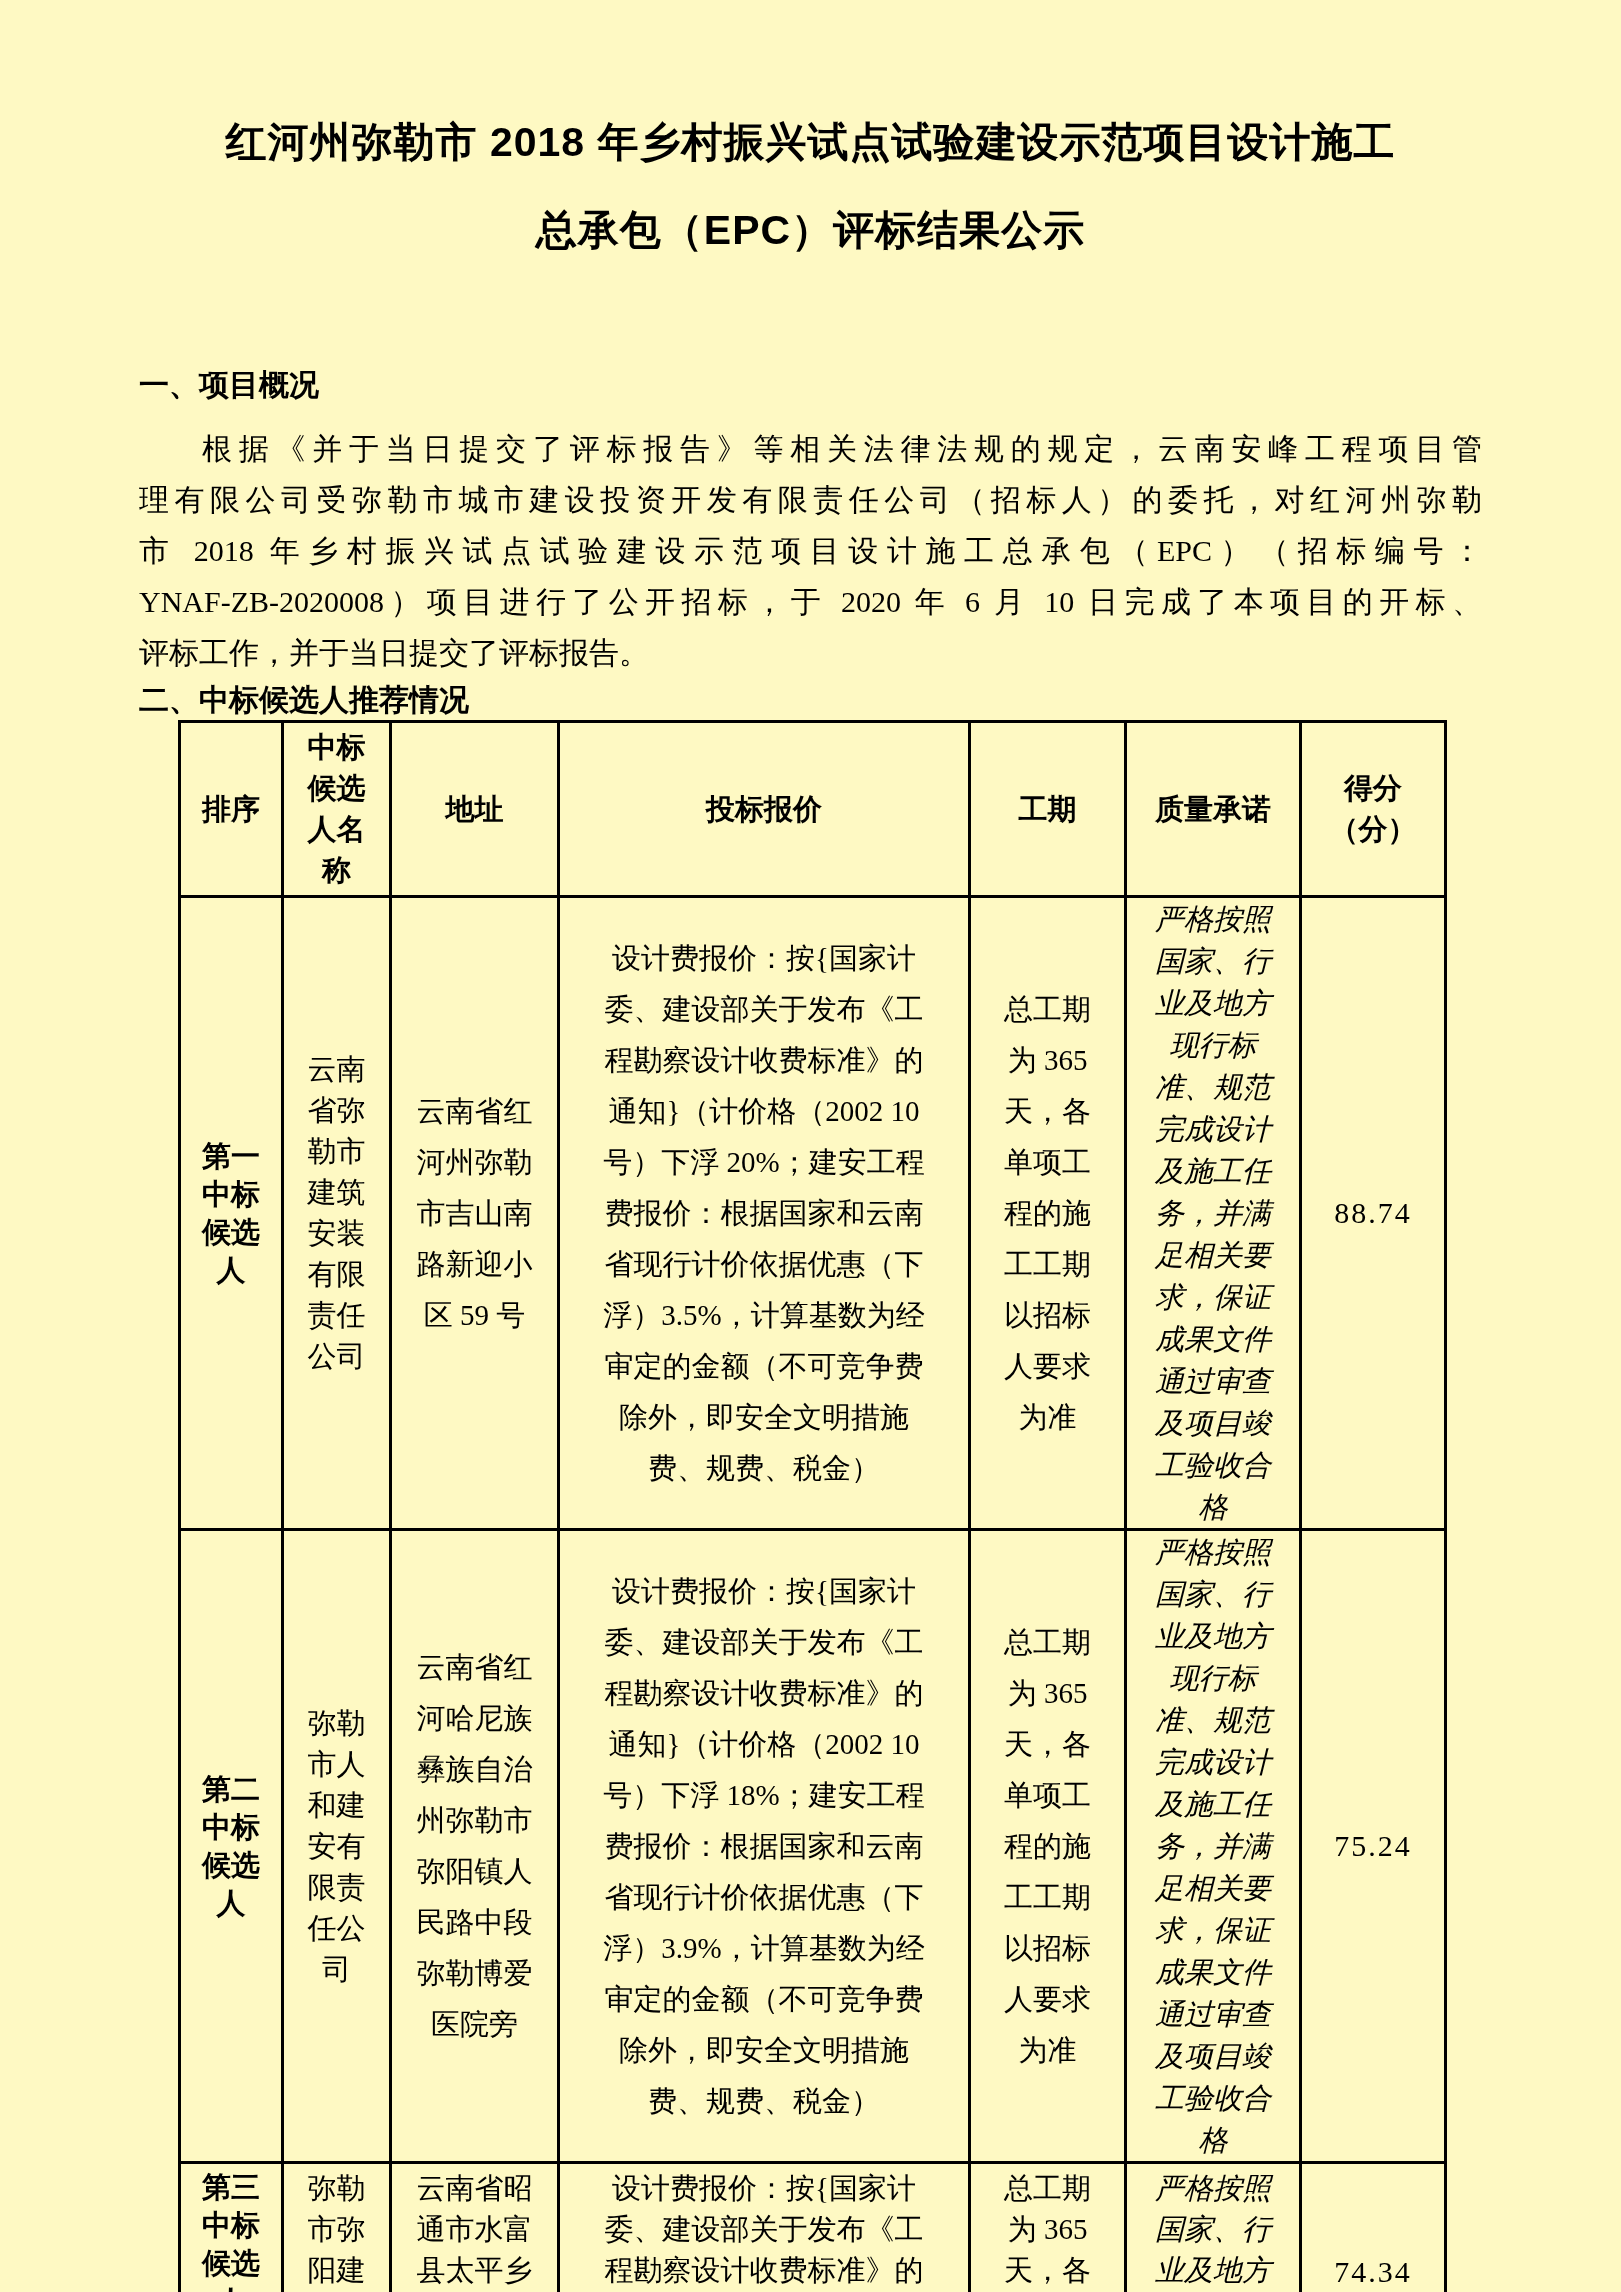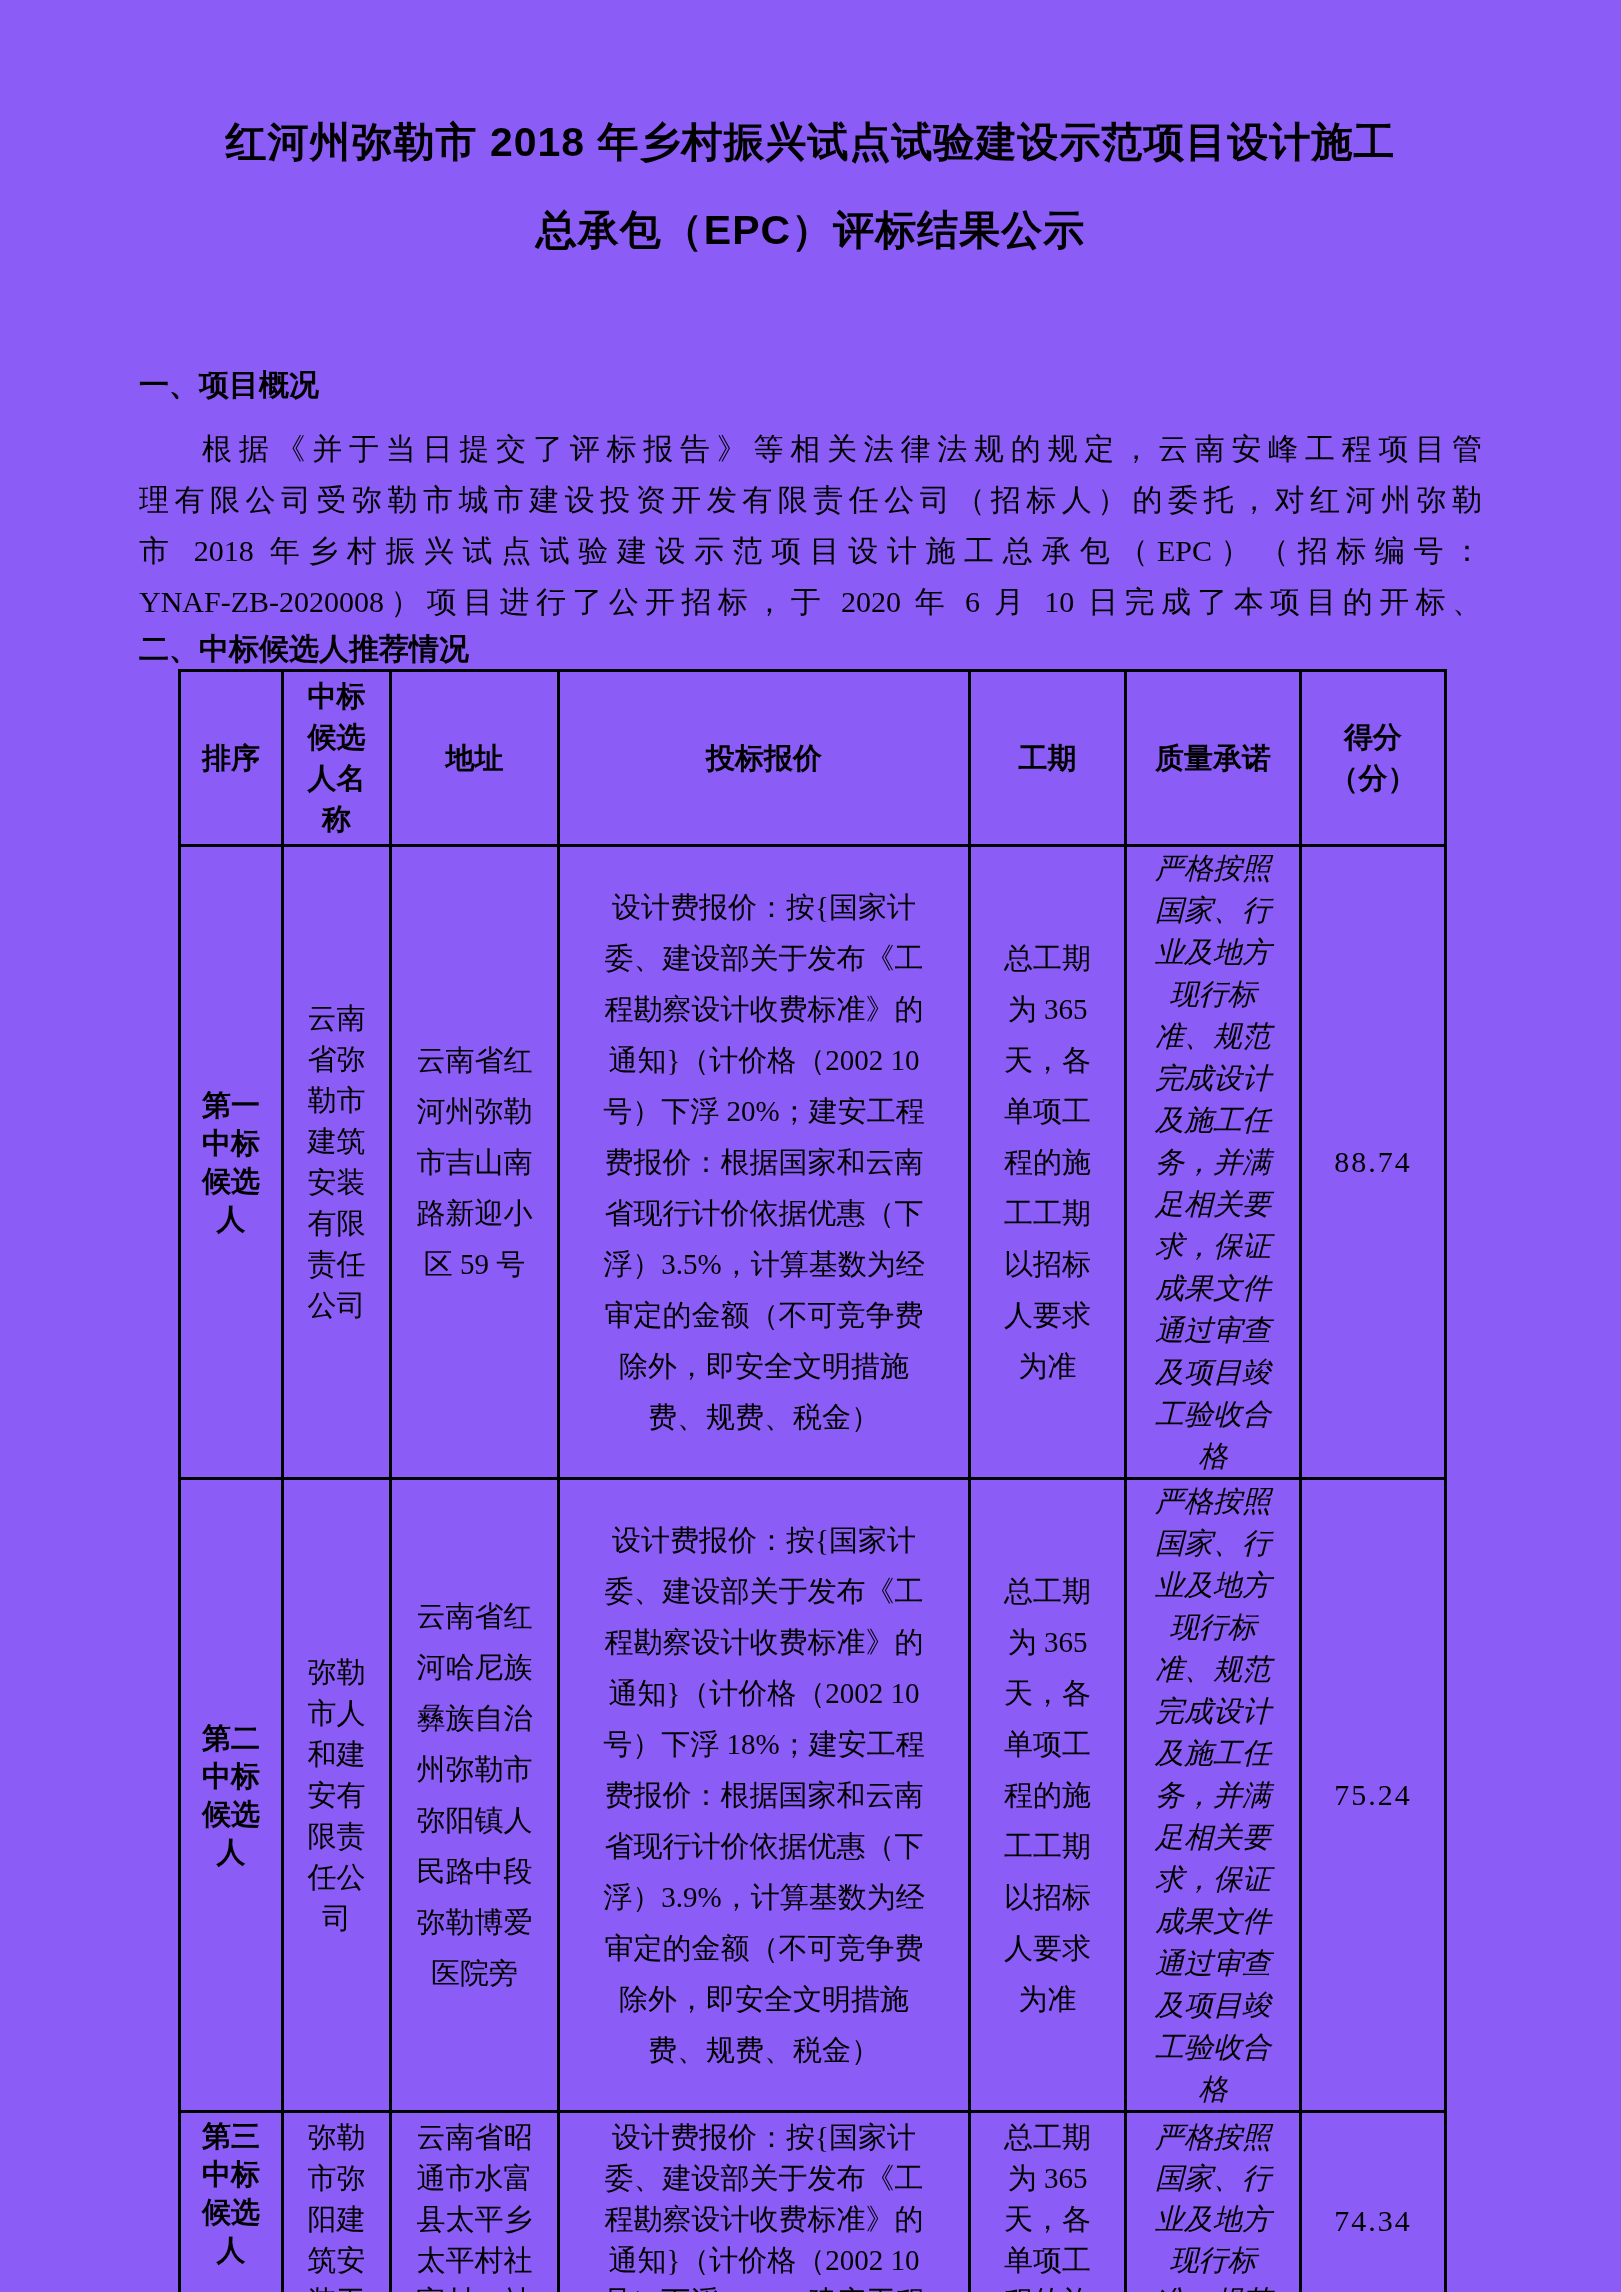--- a/index.html
+++ b/index.html
@@ -1,20 +1,20 @@
 <!DOCTYPE html>
 <html><head>
 <meta charset="utf-8">
 <style>
   html, body { margin: 0; padding: 0; background: #ffffff; }
   .page {
     position: relative;
     width: 1621px;
     height: 2293px;
-    background: #8b5cf6;
+    background: #fef9c3;
     color: #000000;
     font-family: "Liberation Serif", "DejaVu Serif", serif;
     overflow: hidden;
   }
   .doc-title {
     padding-top: 98px;
     text-align: center;
     font-family: "Liberation Sans", "DejaVu Sans", sans-serif;
     font-weight: 700;
     font-size: 41px;
@@ -86,20 +86,21 @@
 
   <div class="content">
 
     <div class="sec-heading first">一、项目概况</div>
 
     <div class="para">
       <div class="pline indent">根据《并于当日提交了评标报告》等相关法律法规的规定，云南安峰工程项目管</div>
       <div class="pline">理有限公司受弥勒市城市建设投资开发有限责任公司（招标人）的委托，对红河州弥勒</div>
       <div class="pline">市 2018 年乡村振兴试点试验建设示范项目设计施工总承包（EPC）（招标编号：</div>
       <div class="pline">YNAF-ZB-2020008）项目进行了公开招标，于 2020 年 6 月 10 日完成了本项目的开标、</div>
+      <div class="pline last">评标工作，并于当日提交了评标报告。</div>
     </div>
 
     <div class="sec-heading second">二、中标候选人推荐情况</div>
 
     <table class="bid-table">
       <colgroup>
         <col style="width:103px">
           <col style="width:108px">
           <col style="width:168px">
           <col style="width:411px">

